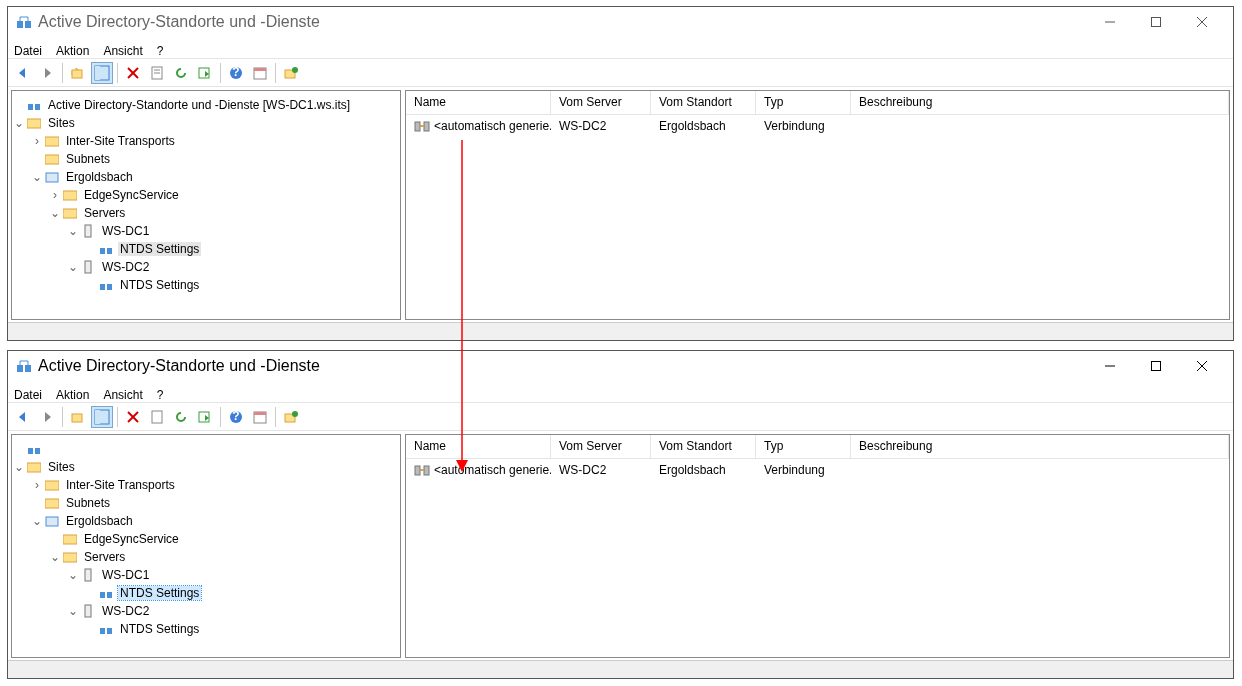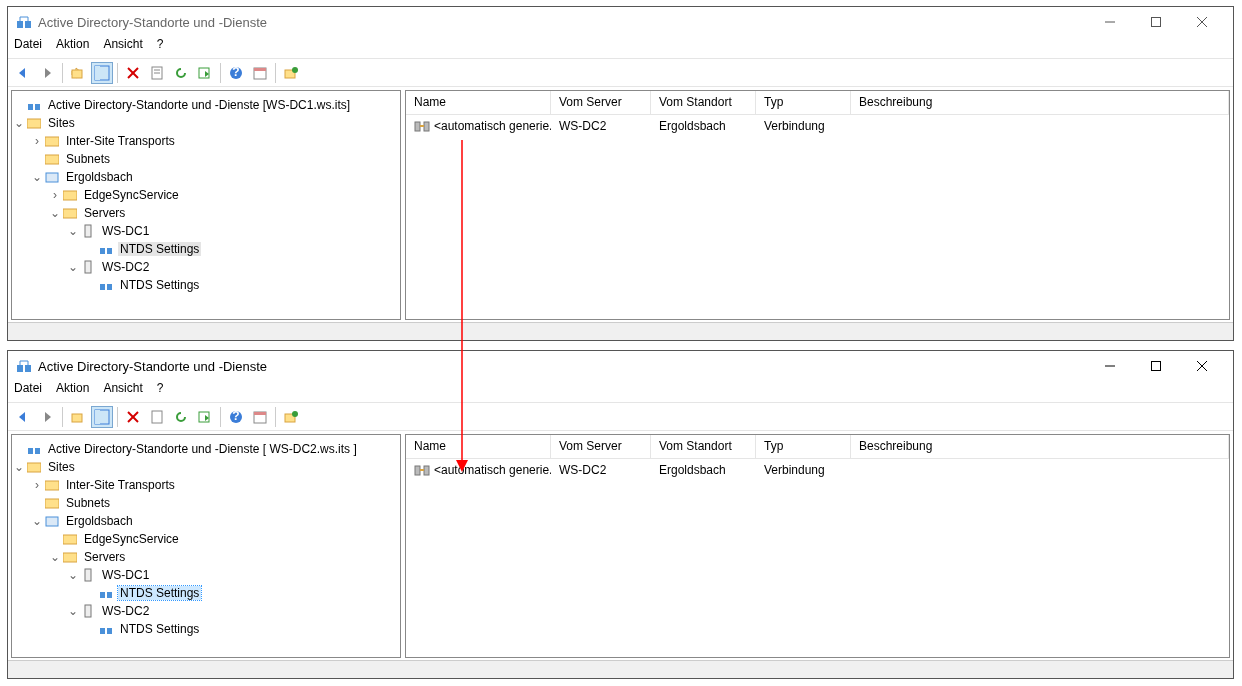--- a/index.html
+++ b/index.html
@@ -2,24 +2,24 @@
 <html><head>
 <meta charset="utf-8">
 <style>
 *{box-sizing:border-box;margin:0;padding:0;font-family:"Segoe UI",Tahoma,sans-serif;font-size:12px;color:#000}
 body{background:#fff;width:1242px;height:686px;overflow:hidden}
 .win{position:absolute;left:7px;border:1px solid #555;background:#fff}
 .win1{top:6px;width:1227px;height:335px}
 .win2{top:350px;width:1227px;height:329px}
 .titlebar{height:30px;display:flex;align-items:center;padding:0 8px;background:#fff}
 .titlebar .ico{width:16px;height:16px;margin-right:6px;display:flex;align-items:center;justify-content:center}
-.titlebar .title{flex:1;color:#666;font-size:13px}
+.titlebar .title{flex:1;color:#666;font-size:16px}
 .winbtns{display:flex;gap:0}
 .winbtn{width:46px;height:30px;display:flex;align-items:center;justify-content:center;color:#555}
-.menubar{height:22px;display:flex;align-items:flex-start;padding:0 6px;gap:14px;border-bottom:1px solid #e5e5e5}
+.menubar{height:22px;display:flex;align-items:flex-end;padding:0 6px;gap:14px;border-bottom:1px solid #e5e5e5}
 .menubar span{color:#000}
 .toolbar{height:28px;display:flex;align-items:center;padding:0 4px;gap:2px;border-bottom:1px solid #e5e5e5}
 .tbtn{width:22px;height:22px;display:flex;align-items:center;justify-content:center;border:1px solid transparent}
 .tbtn.active{background:#cde6f7;border:1px solid #7aa7d1}
 .tsep{width:1px;height:20px;background:#ccc;margin:0 2px}
 .body{display:flex;height:calc(100% - 98px)}
 .tree-pane{width:390px;border:1px solid #888;margin:3px 2px 2px 3px;overflow:auto;background:#fff}
 .list-pane{flex:1;border:1px solid #888;margin:3px 3px 2px 2px;background:#fff;display:flex;flex-direction:column}
 .cols{height:24px;display:flex;border-bottom:1px solid #e5e5e5}
 .col{padding:4px 8px;border-right:1px solid #e5e5e5}
@@ -410,21 +410,20 @@
       <div class="tree">
         <div class="node">
             <span class="ind i0"></span>
             <span class="tw"></span>
             <span class="ico">
               <svg width="14" height="14">
                 <rect x="1" y="6" width="5" height="6" fill="#4a90d9"></rect>
                 <rect x="8" y="6" width="5" height="6" fill="#4a90d9"></rect>
               </svg>
             </span>
-            <span class="lbl">Active Directory-Standorte und -Dienste [ WS-DC2.ws.its ]</span>
           </div>
         <div class="node">
             <span class="ind i0"></span>
             <span class="tw">⌄</span>
             <span class="ico">
               <svg width="14" height="12">
                 <rect x="0" y="2" width="14" height="9" fill="#ffe08a" stroke="#d9a441"></rect>
               </svg>
             </span>
             <span class="lbl">Sites</span>

